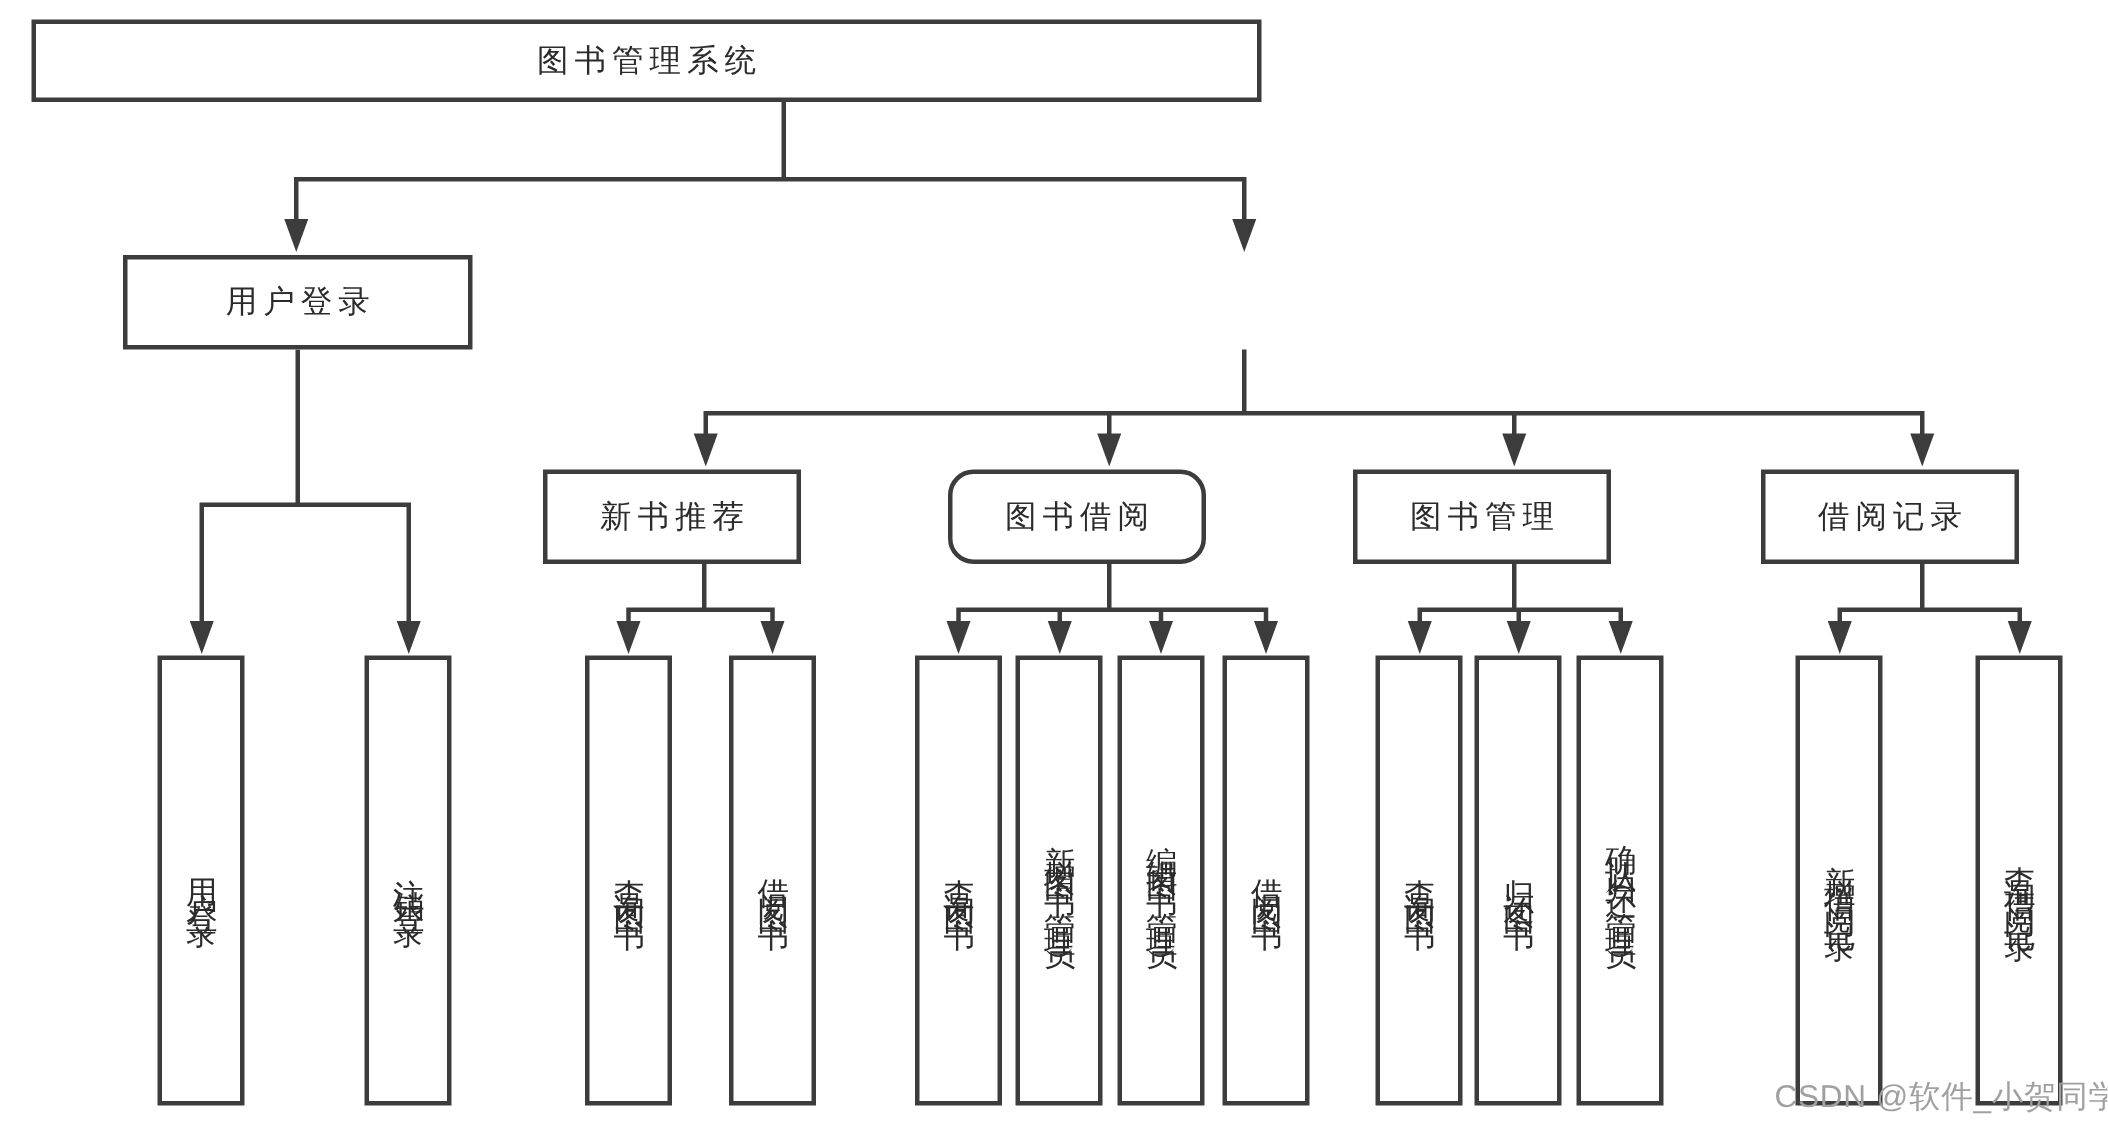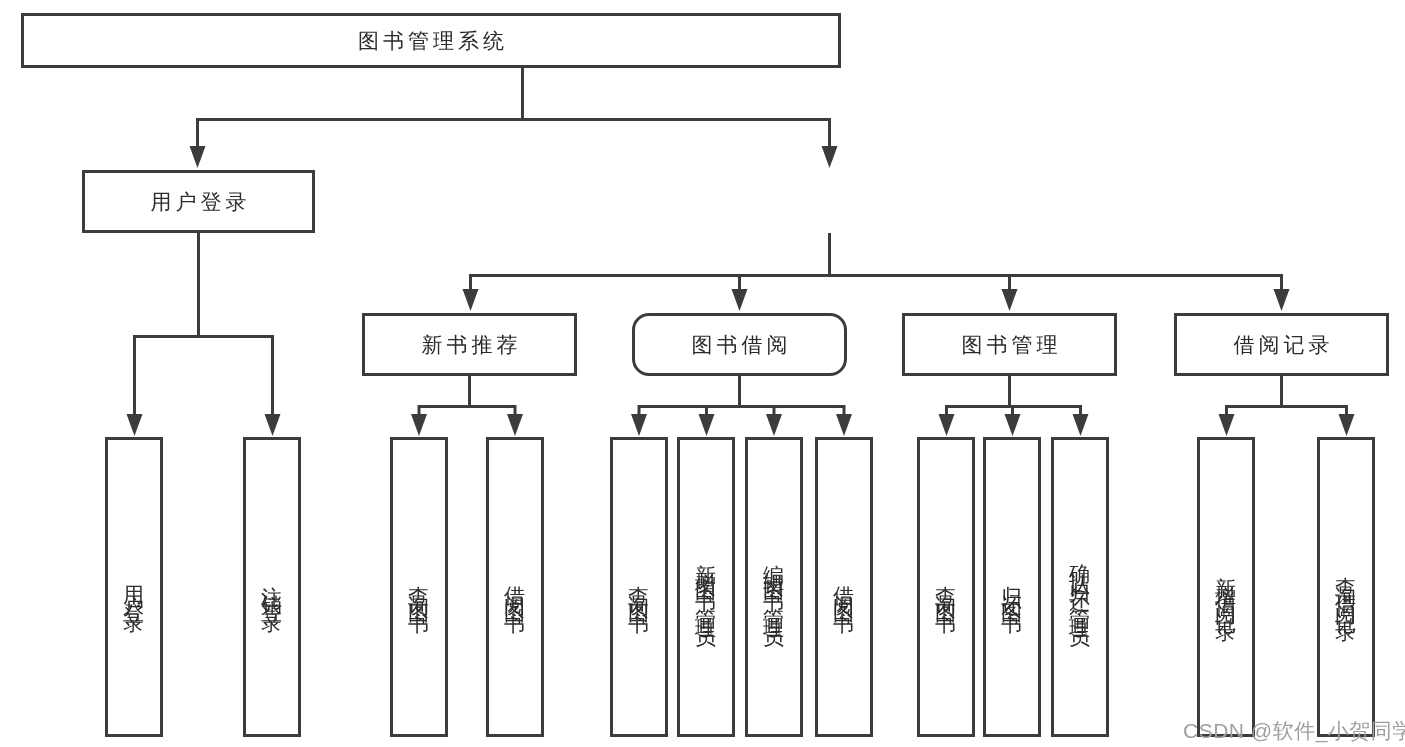--- a/index.html
+++ b/index.html
@@ -34,21 +34,21 @@
     color:#2b2b2b;
     white-space:nowrap;
     line-height:1;
   }
   
   .n-root{left:21px;top:13px;width:820px;height:55px;}
   
   .n-userlogin{left:82px;top:170px;width:233px;height:63px;}
   .n-bookmgmt{left:712px;top:170px;width:235px;height:63px;}
   
-  .lvl3{top:313px;width:215px;height:63px;}
+  .lvl3{top:313px;width:172px;height:63px;}
   .n-newbook{left:362px;}
   .n-borrowmod{left:632px;border-radius:17px;}
   .n-current{left:902px;}
   .n-records{left:1174px;}
   
   .leaf{top:437px;width:58px;height:300px;}
   .lf1{left:105px;}  .lf2{left:243px;}
   .lf3{left:390px;}  .lf4{left:486px;}
   .lf5{left:610px;}  .lf6{left:677px;}
   .lf7{left:745px;}  .lf8{left:815px;}

